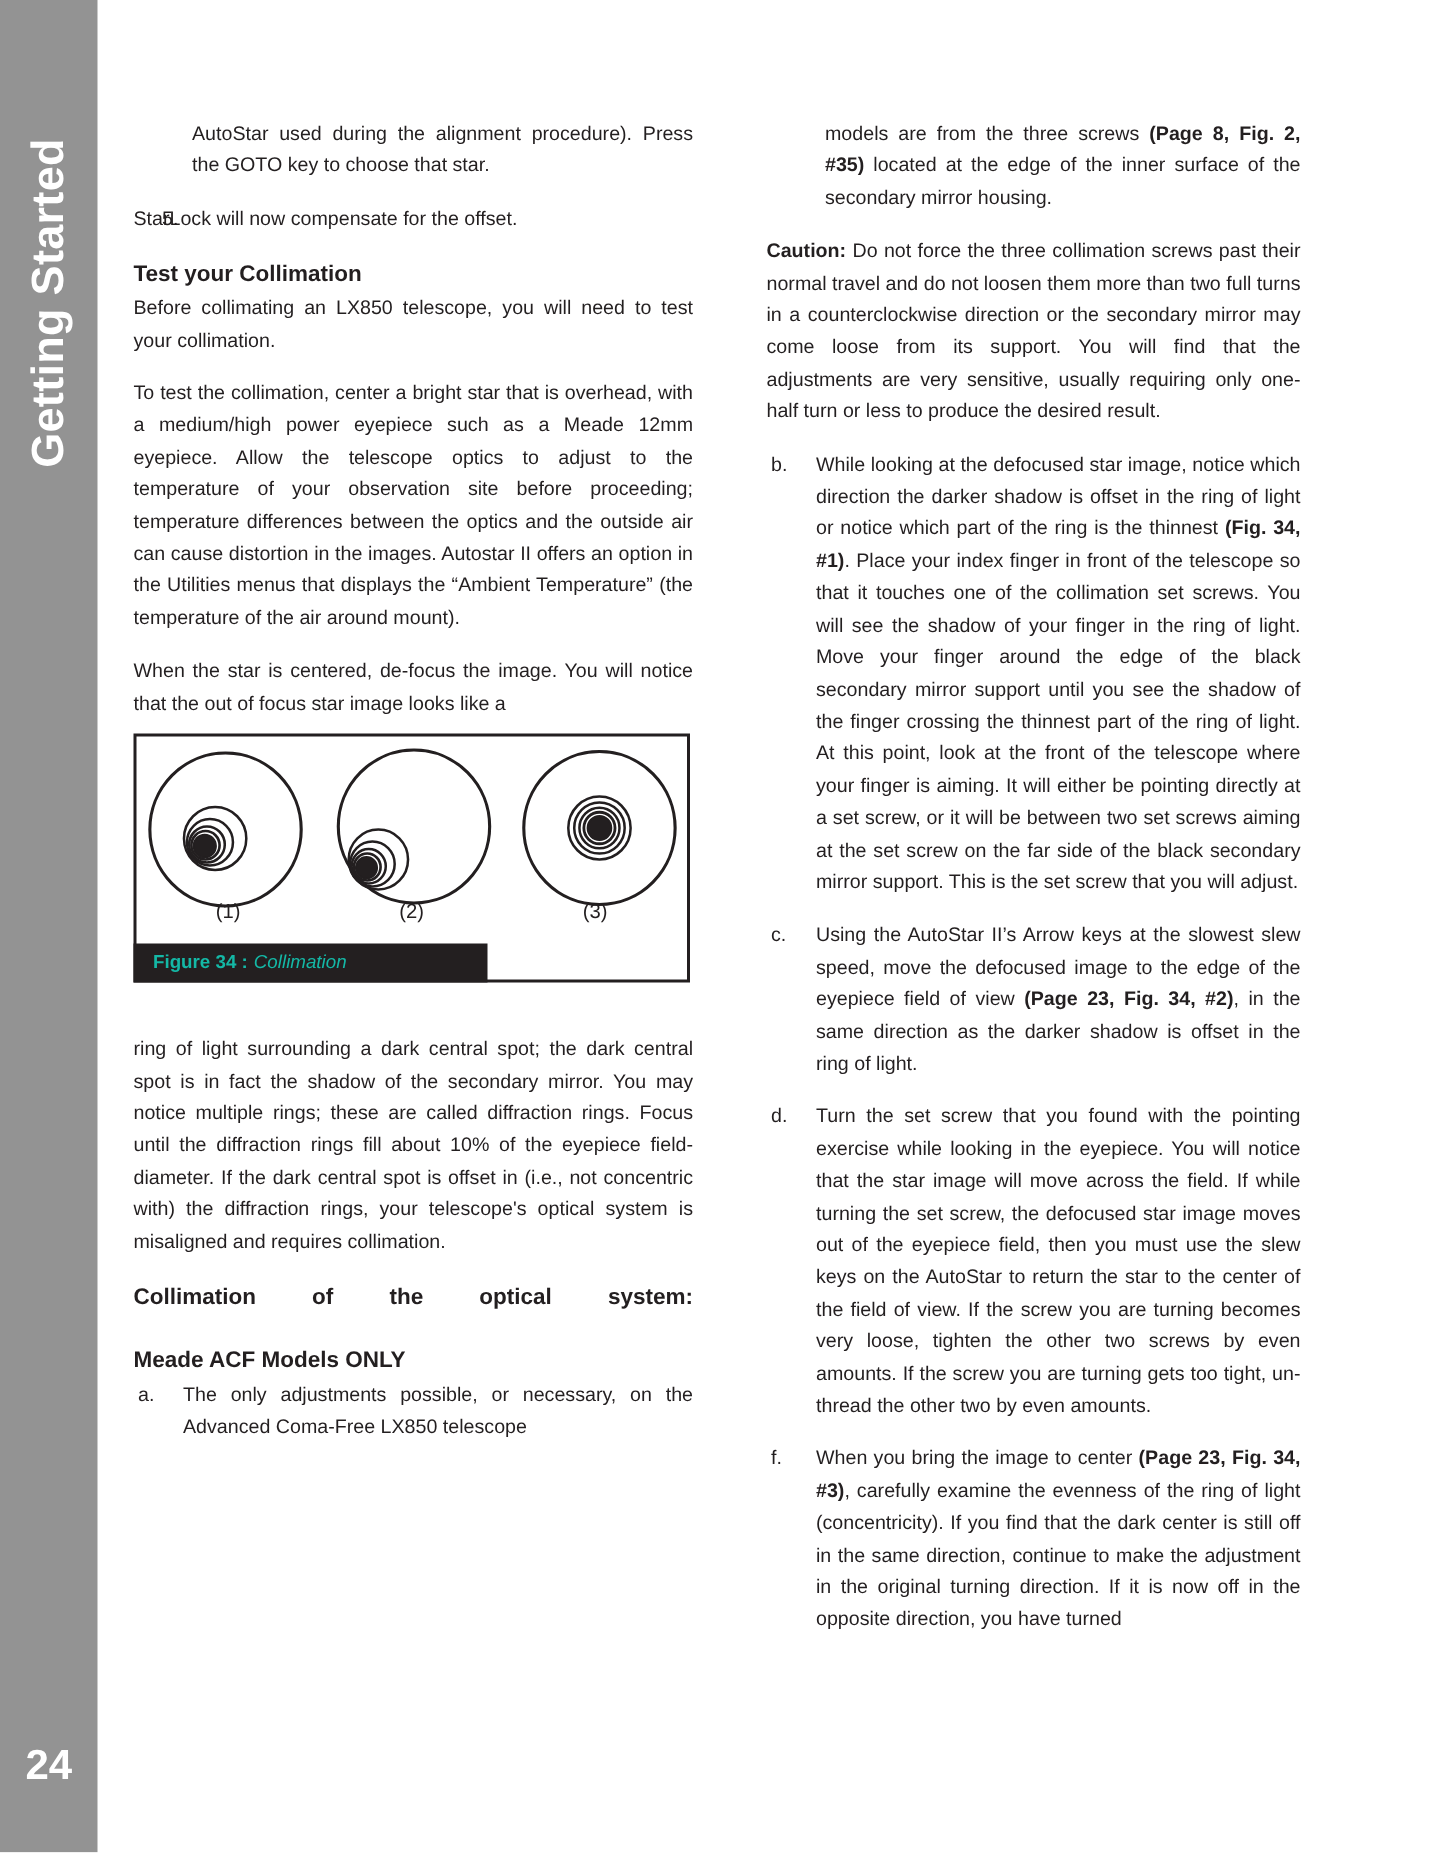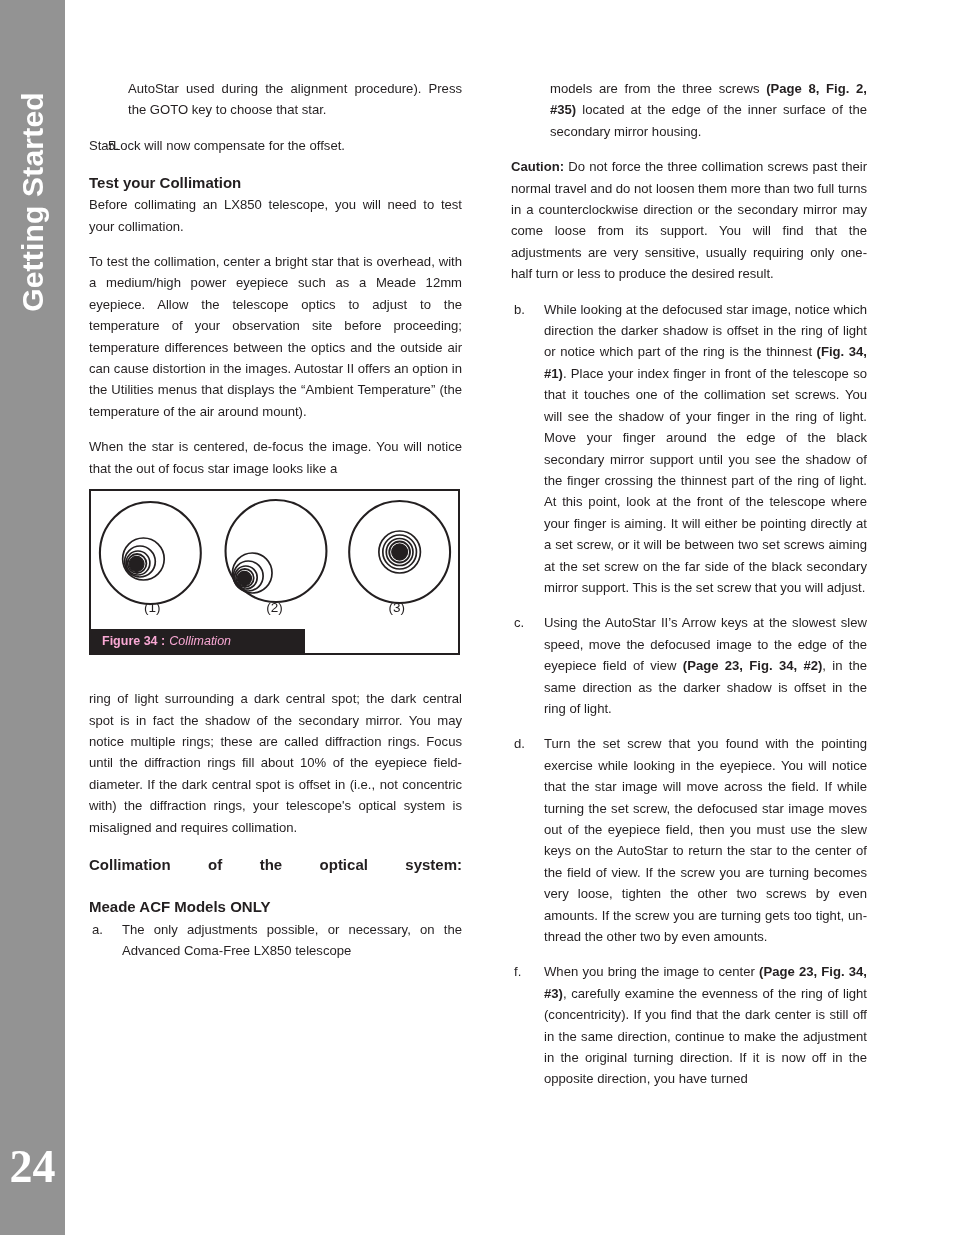--- a/index.html
+++ b/index.html
@@ -42,23 +42,23 @@
     letter-spacing: 0.2px;
     transform-box: border-box;
   }
   .side-tab-pagenum {
     position: absolute;
     left: 0;
     right: 0;
     bottom: 42px;
     text-align: center;
     color: #ffffff;
-    font-family: Liberation Serif, serif;
+    font-family: Liberation Sans, sans-serif;
     font-weight: bold;
-    font-size: 46px;
+    font-size: 28px;
   }
 
   
   .col {
     position: absolute;
     top: 78px;
     width: 373px;
     font-size: 13.1px;
     line-height: 21.4px;
     text-align: justify;
@@ -143,24 +143,24 @@
     flex: 1 1 0;
     text-align: center;
     font-size: 13.5px;
     font-weight: normal;
     color: #231f20;
   }
   .fig-caption {
     position: absolute;
     left: -2px;
     bottom: -2px;
-    width: 216px;
+    width: 236px;
     height: 26px;
     background: #231f20;
-    color: #f9a8d4;
+    color: #14b8a6;
     display: flex;
     align-items: center;
     box-sizing: border-box;
     padding-left: 13px;
     font-size: 12.5px;
   }
   .fig-caption .cap-bold { font-weight: bold; }
   .fig-caption .cap-italic { font-style: italic; padding-left: 4px; }
 
   .after-figure { margin-top: 33px; }

